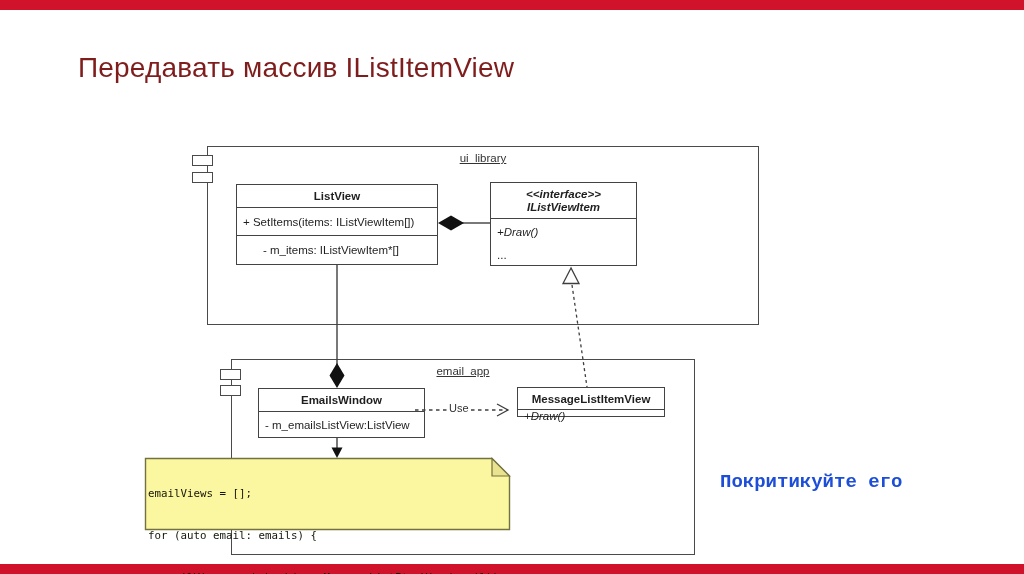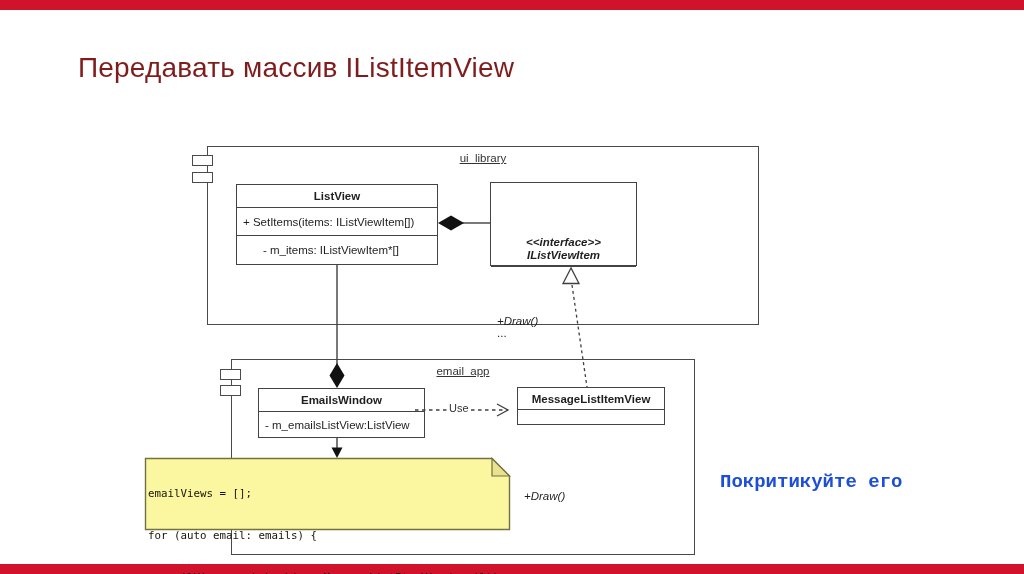--- a/index.html
+++ b/index.html
@@ -36,21 +36,21 @@
   .cls .hdr {
     font-weight:bold; text-align:left; border-bottom:1.4px solid #434343;
     display:flex; flex-direction:column; align-items:center; justify-content:center;
     flex:0 0 auto;
   }
   .cls .row {
     display:flex; align-items:center; padding-left:6px; box-sizing:border-box;
     white-space:nowrap;
   }
   .sep { border-bottom:1.4px solid #434343; }
-  .it { font-style:italic;margin-top:48px; }
+  .it { font-style:italic; }
 
   
   .connectors { position:absolute; left:0; top:0; z-index:5; pointer-events:none; }
 
   .use-label {
     position:absolute; left:447px; top:402px; z-index:6; background:#ffffff;
     padding:0 2px; font-size:11px; color:#333333;
   }
 
   
@@ -101,21 +101,21 @@
     <div class="pkg-label">email_app</div>
   </div>
   <div class="comp-tab" style="left:220px; top:369px;"></div>
   <div class="comp-tab" style="left:220px; top:385px;"></div>
 
   <div class="cls" style="left:258px; top:388px; width:167px; height:50px;">
     <div class="hdr" style="height:22px;">EmailsWindow</div>
     <div class="row" style="flex:1;">- m_emailsListView:ListView</div>
   </div>
 
-  <div class="cls" style="left:517px; top:387px; width:148px; height:38px;gap:32px;">
+  <div class="cls" style="left:517px; top:387px; width:148px; height:30px;">
     <div class="hdr" style="height:21px;">MessageListItemView</div>
     <div class="row it" style="flex:1;">+Draw()</div>
   </div>
 
   <div class="use-label">Use</div>
 
   <div class="note-text">
     <div>emailViews = [];</div>
     <div>for (auto email: emails) {</div>
     <div>  emailViews.push_back(new MessageListItemView(email))</div>

